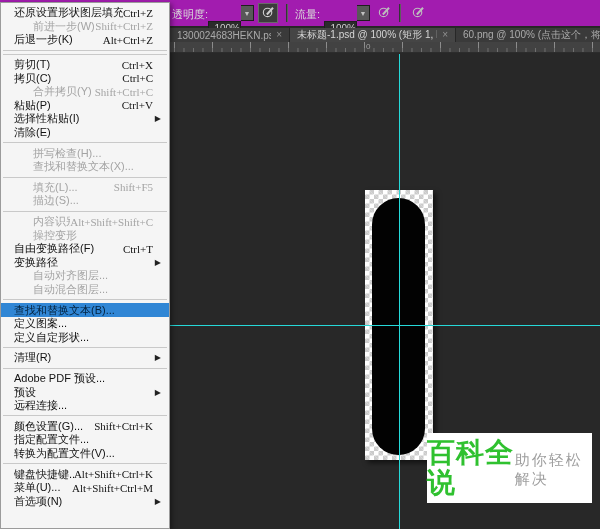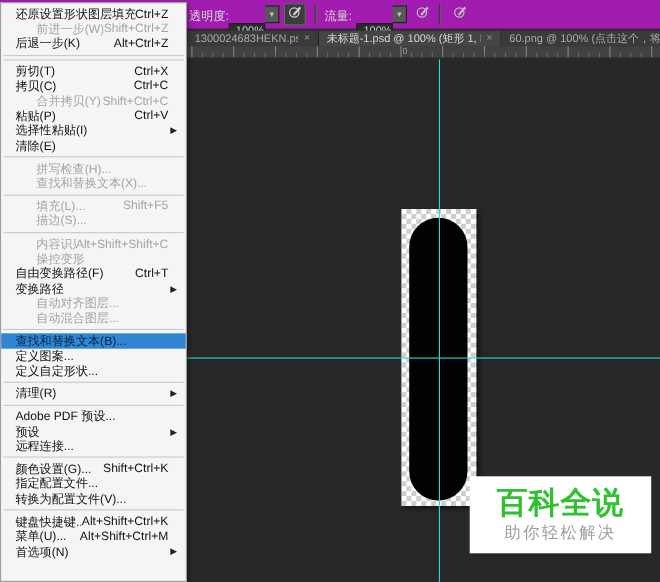--- a/index.html
+++ b/index.html
@@ -34,29 +34,29 @@
     background-color:#ffffff;
     background-image:linear-gradient(45deg,#cbcbcb 25%,transparent 25%,transparent 75%,#cbcbcb 75%),
                      linear-gradient(45deg,#cbcbcb 25%,transparent 25%,transparent 75%,#cbcbcb 75%);
     background-size:9px 9px; background-position:0 0,4.5px 4.5px;
     box-shadow:3px 3px 5px rgba(0,0,0,0.55); }
   .shape-pill { position:absolute; left:7px; top:8px; width:53px; height:257px; background:#020202; border-radius:27px; }
   .guide-v { position:absolute; left:399px; top:54px; width:1px; height:475px; z-index:4; }
   .guide-h { position:absolute; left:0; top:325px; width:600px; height:1px; z-index:4; }
 
   
-  .watermark { position:absolute; left:427px; top:433px; width:165px; height:70px; background:#ffffff; z-index:6; display:flex; flex-direction:column; align-items:center; justify-content:center; }
+  .watermark { position:absolute; left:427px; top:433px; width:165px; height:70px; background:#ffffff; z-index:6; display:flex; align-items:center; justify-content:center; }
   .wm-title { font-size:28px; font-weight:bold; letter-spacing:1px; line-height:30px; }
   .wm-sub { font-size:15px; color:#9e9e9e; letter-spacing:2px; margin-top:3px; }
 
   
   .menu { position:absolute; left:0; top:2px; bottom:0; width:170px; background:#f5f5f5; border:1px solid #9b9b9b; padding-top:3px; z-index:10; overflow:hidden; font-size:11px; box-shadow:2px 2px 5px rgba(0,0,0,0.4); }
   .menu-item { display:flex; align-items:center; height:13.6px; padding:0 6px 0 13px; color:#121212; white-space:nowrap; }
   .menu-item .mi-label { flex:0 1 auto; overflow:hidden; }
-  .menu-item .mi-shortcut { margin-left:auto; padding-right:10px; }
+  .menu-item .mi-shortcut { margin-left:auto; padding-right:10px;font-family:Liberation Serif, serif; }
   .menu-item .mi-arrow { margin-left:auto; padding-right:2px; font-size:8px; color:#222; }
   .menu-item.disabled { color:#a4a4a4;padding-left:32px; }
   .menu-item.highlighted { background:#3086d5; color:#04233f; }
   .menu-sep { height:1px; background:#c9c9c9; margin:3px 2px; }
 </style>
 </head>
 <body>
 
 <div class="options-bar">
   <span class="ob-label" style="left:172px">透明度:</span>

